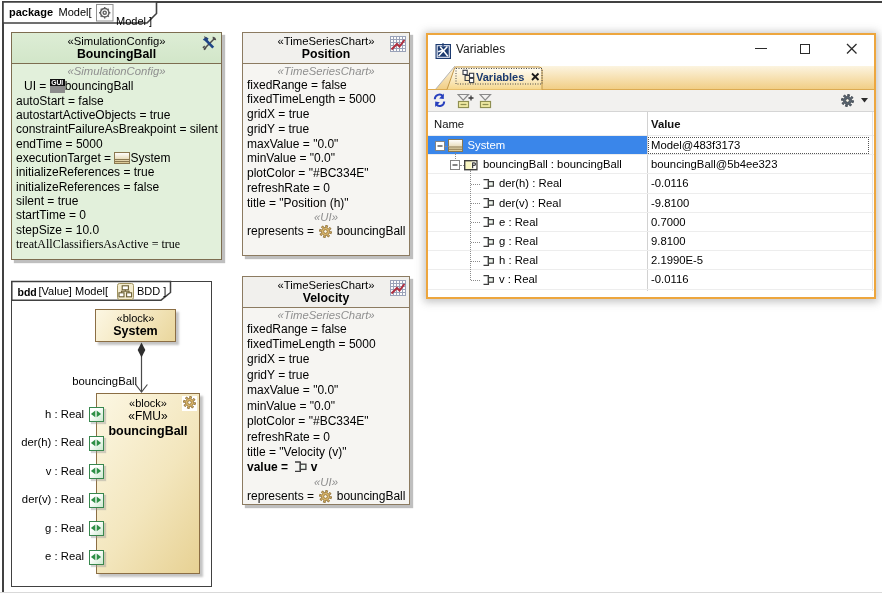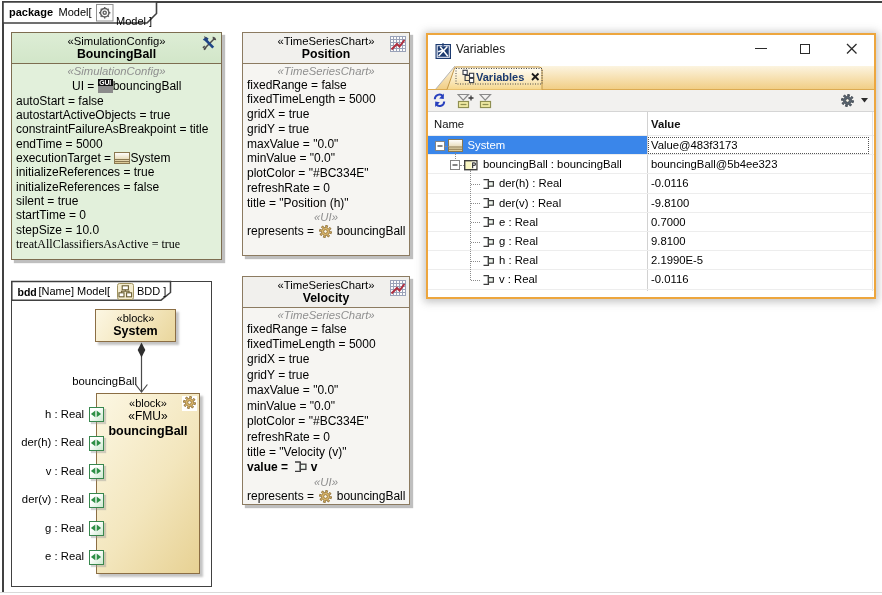--- a/index.html
+++ b/index.html
@@ -34,24 +34,24 @@
     <path d="M2.8,12.2 L12,3" stroke="#4d4d4d" stroke-width="1.5" fill="none"></path>
     <path d="M10.6,0.7 a3.4,3.4 0 0 1 3.6,3.5 l-2.1,-0.2 -1.4,-1.4 z" fill="#4d4d4d"></path>
     <path d="M2.8,10 l-1.6,1.2 1.8,1.8 1.3,-1.5 M1.8,13.8 l1.8,-0.9" stroke="#4d4d4d" stroke-width="1.1" fill="none"></path>
     <path d="M4.2,4.4 L11.2,11.6" stroke="#1f4587" stroke-width="2.7" fill="none"></path>
     <path d="M0.8,3.8 L3.8,0.8 L6.6,2.6 L4.4,5.8 Z" fill="#1f4587"></path>
     <path d="M2.2,0.6 L4.4,2.2" stroke="#4d4d4d" stroke-width="1.1"></path>
   </svg>
  </div>
  <div style="padding-top:1px;">
       <div class="st" style="height:12.5px;font-size:11.3px;line-height:12.5px;">«SimulationConfig»</div>
-      <div style="height:16px;line-height:16px;padding-left:12px;margin-left:48px;">UI = <span style="display:inline-block;vertical-align:-3px;width:15px;height:14px;background:#8b8b8b;position:relative;"><span style="position:absolute;left:0;top:0;width:15px;height:7.5px;background:#111;color:#fff;font-size:6.8px;font-weight:bold;text-align:center;line-height:7.5px;">GUI</span></span>bouncingBall</div>
+      <div style="height:16px;line-height:16px;padding-left:12px;">UI = <span style="display:inline-block;vertical-align:-3px;width:15px;height:14px;background:#8b8b8b;position:relative;"><span style="position:absolute;left:0;top:0;width:15px;height:7.5px;background:#111;color:#fff;font-size:6.8px;font-weight:bold;text-align:center;line-height:7.5px;">GUI</span></span>bouncingBall</div>
       <div style="height:14.35px;line-height:14.35px;padding-left:4px;">autoStart = false</div>
       <div style="height:14.35px;line-height:14.35px;padding-left:4px;">autostartActiveObjects = true</div>
-      <div style="height:14.35px;line-height:14.35px;padding-left:4px;">constraintFailureAsBreakpoint = title</div>
+      <div style="height:14.35px;line-height:14.35px;padding-left:4px;">constraintFailureAsBreakpoint = silent</div>
       <div style="height:14.35px;line-height:14.35px;padding-left:4px;">endTime = 5000</div>
       <div style="height:14.35px;line-height:14.35px;padding-left:4px;">executionTarget = <svg style="vertical-align:-2px;" width="16" height="12">
           <defs>
             <linearGradient id="scr" x1="0" y1="0" x2="0" y2="1">
               <stop offset="0" stop-color="#ffffff"></stop>
               <stop offset="1" stop-color="#d8c58c"></stop>
             </linearGradient>
           </defs>
           <rect x="0.5" y="0.5" width="15" height="11" fill="url(#scr)" stroke="#8a7850"></rect>
           <path d="M1,7.5 H15 M1,9.5 H15" stroke="#8a7850" stroke-width="1" fill="none"></path>
@@ -127,21 +127,21 @@
           <path d="M12.61,6.68 L12.20,8.71 L10.27,7.93 L9.24,9.45 L10.69,10.95 L8.97,12.09 L8.15,10.18 L6.35,10.53 L6.32,12.61 L4.29,12.20 L5.07,10.27 L3.55,9.24 L2.05,10.69 L0.91,8.97 L2.82,8.15 L2.47,6.35 L0.39,6.32 L0.80,4.29 L2.73,5.07 L3.76,3.55 L2.31,2.05 L4.03,0.91 L4.85,2.82 L6.65,2.47 L6.68,0.39 L8.71,0.80 L7.93,2.73 L9.45,3.76 L10.95,2.31 L12.09,4.03 L10.18,4.85 L10.53,6.65 Z" fill="#d8b56a" stroke="#8a6a30" stroke-width="0.8"></path>
           <circle cx="6.5" cy="6.5" r="1.8" fill="#fdf8ea" stroke="#8a6a30" stroke-width="0.8"></circle>
         </svg> bouncingBall</div>
     </div>
 </div>
 <div class="abs" style="left:11px;top:281px;width:201px;height:306px;border:1.6px solid #414141;"></div>
 <svg class="abs" style="left:0;top:278px;" width="200" height="26">
  <path d="M11.8,3.5 L170.5,3.5 L170.5,14.5 L161,22.2 L11.8,22.2 Z" fill="#ffffff" stroke="#414141" stroke-width="1.5"></path>
 </svg>
 <div class="abs" style="left:17.5px;top:285.5px;font-size:10.5px;font-weight:bold;">bdd</div>
-<div class="abs" style="left:38.5px;top:285px;font-size:11px;">[Name] Model[</div>
+<div class="abs" style="left:38.5px;top:285px;font-size:11px;">[Value] Model[</div>
 <svg class="abs" style="left:117px;top:283px;" width="17" height="17">
  <rect x="0.5" y="0.5" width="16" height="16" rx="2" fill="#f4ecce" stroke="#a09360"></rect>
  <g fill="#fff" stroke="#6b5f33" stroke-width="1.1">
   <rect x="5.2" y="2.8" width="6.2" height="4"></rect>
   <rect x="2" y="9.8" width="5" height="4"></rect>
   <rect x="9.6" y="9.8" width="5" height="4"></rect>
  </g>
  <path d="M8.3,6.8 V8.3 M4.5,9.8 V8.3 H12.1 V9.8" fill="none" stroke="#6b5f33" stroke-width="1.1"></path>
 </svg>
 <div class="abs" style="left:137px;top:285px;font-size:11px;">BDD ]</div>
@@ -299,21 +299,21 @@
             <linearGradient id="scr2" x1="0" y1="0" x2="0" y2="1">
               <stop offset="0" stop-color="#ffffff"></stop>
               <stop offset="1" stop-color="#d8c58c"></stop>
             </linearGradient>
           </defs>
           <rect x="0.5" y="0.5" width="14" height="12" fill="url(#scr2)" stroke="#8a7850"></rect>
           <path d="M1,8 H14 M1,10.2 H14" stroke="#8a7850" stroke-width="1.1" fill="none"></path>
         </svg>
         <div class="abs" style="left:39.5px;top:3px;font-size:11.3px;color:#fff;">System</div>
         <div class="abs" style="left:219.5px;top:0.5px;width:221px;height:17.6px;border:1px dotted #555;"></div>
-        <div class="abs" style="left:223px;top:3px;font-size:11.3px;color:#000;">Value@483f3173</div>
+        <div class="abs" style="left:223px;top:3px;font-size:11.3px;color:#000;">Model@483f3173</div>
       </div>
       <div class="abs" style="left:0;top:120.2px;width:446px;height:19.2px;border-bottom:1px solid #ededed;">
         <svg class="abs" style="left:21.5px;top:5px;" width="10" height="10">
           <rect x="0.5" y="0.5" width="9" height="9" fill="#fff" stroke="#848484"></rect>
           <path d="M2.5,5 H7.5" stroke="#333" stroke-width="1.2"></path>
         </svg>
         <svg class="abs" style="left:36px;top:4.5px;" width="14" height="11">
           <rect x="0.7" y="0.7" width="12.2" height="9" fill="#f8f5c2" stroke="#3f3f3f" stroke-width="1.4"></rect>
           <rect x="7.6" y="1.6" width="4.6" height="7.2" fill="#ffffff"></rect>
           <path d="M8.6,2.6 V8.2 M8.6,2.8 h1.6 a1.3,1.3 0 0 1 0,2.6 h-1.6" fill="none" stroke="#3f3f3f" stroke-width="1.2"></path>

